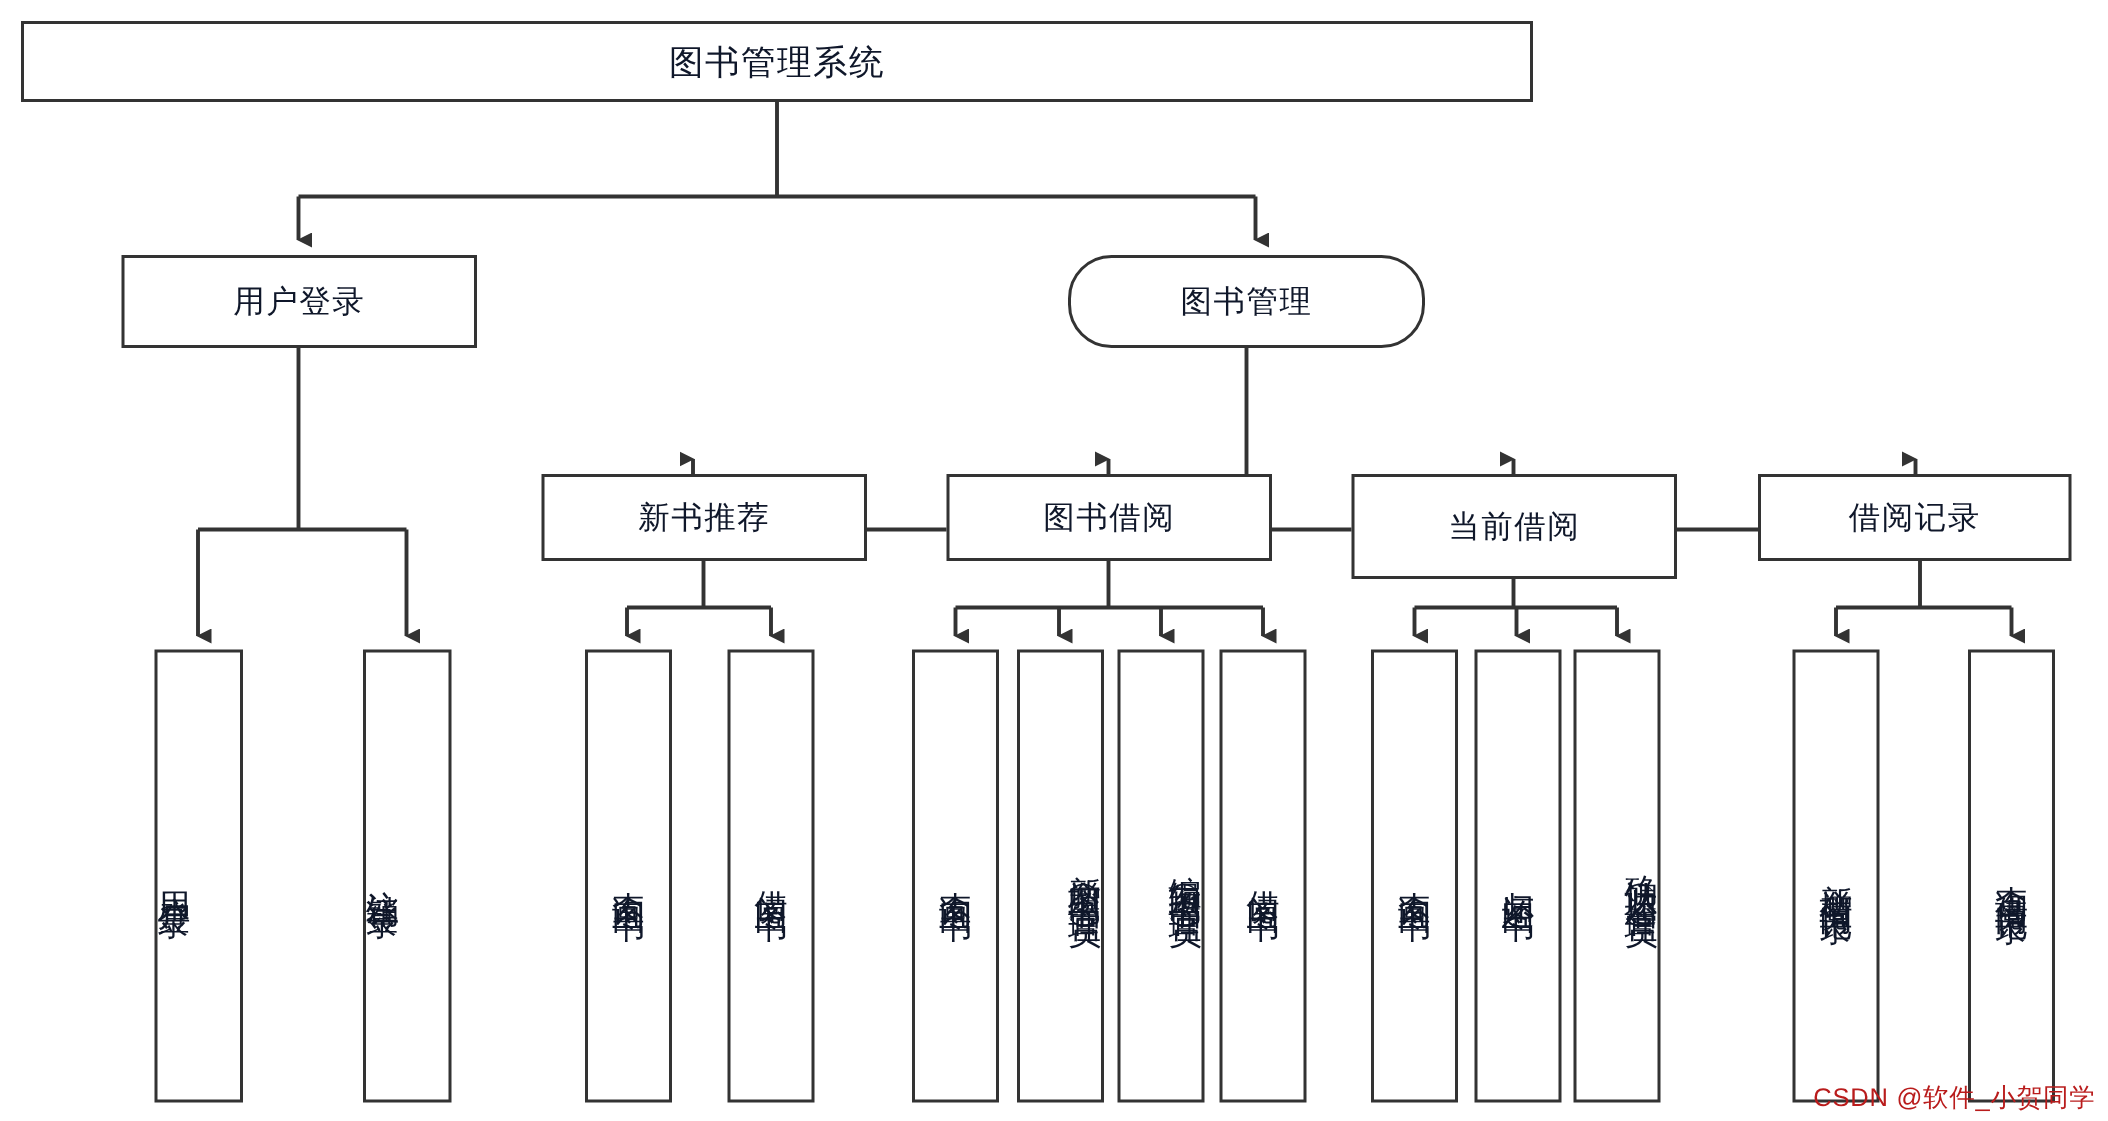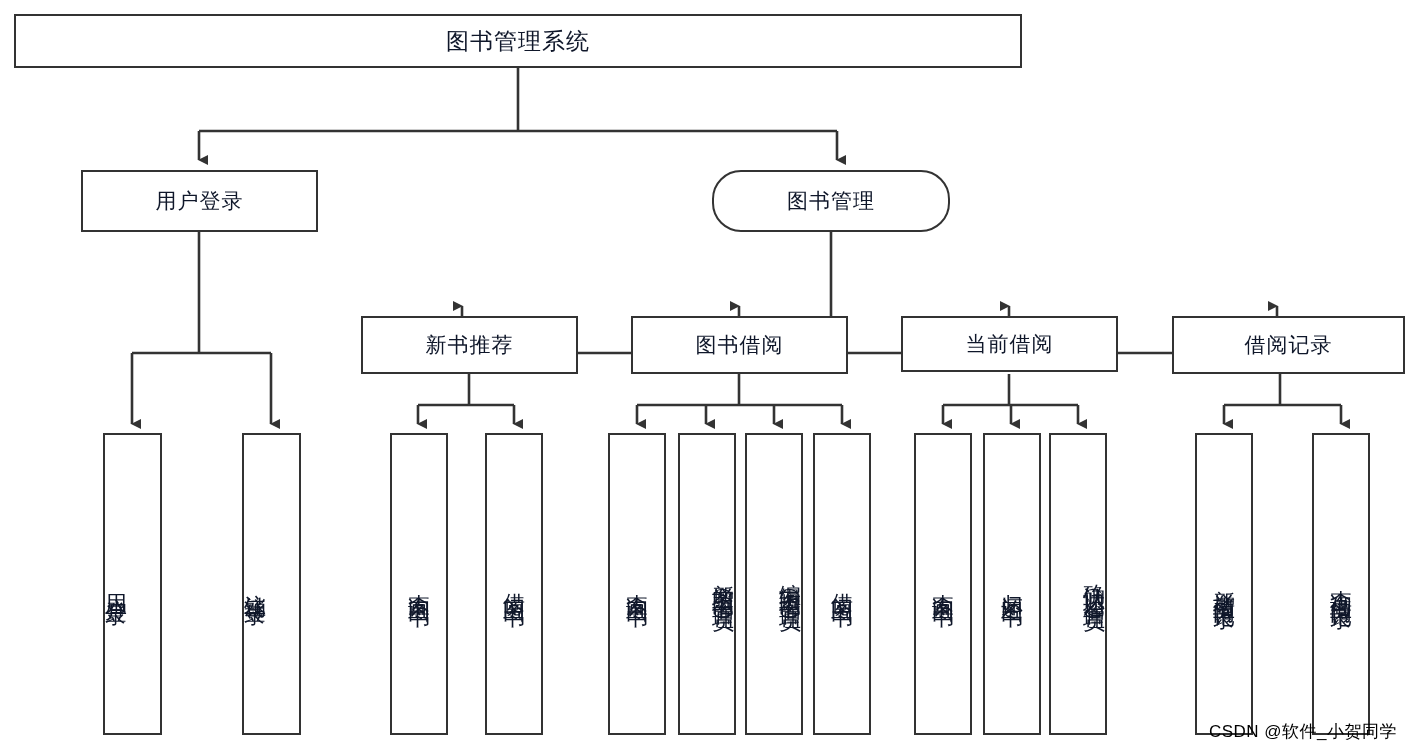--- a/index.html
+++ b/index.html
@@ -59,21 +59,21 @@
     align-items:flex-end;
   }
   .node.leaf.align-top{
     align-items:flex-start;
   }
   .watermark{
     position:absolute;
     right:8px;
     bottom:4px;
     font-size:17px;
-    color:#000000;
+    color:#b91c1c;
     letter-spacing:0.5px;
     z-index:5;
     white-space:nowrap;
   }
 </style>
 </head>
 <body>
 
 <div id="canvas">
 
@@ -137,24 +137,24 @@
   <div class="node lvl1" style="left:712px; top:170px; width:238px; height:62px;border-radius:29px;">
     <span>图书管理</span>
   </div>
 
   <div class="node lvl2" style="left:361px; top:316px; width:217px; height:58px;">
     <span>新书推荐</span>
   </div>
   <div class="node lvl2" style="left:631px; top:316px; width:217px; height:58px;">
     <span>图书借阅</span>
   </div>
-  <div class="node lvl2" style="left:901px; top:316px; width:217px; height:56px;">
+  <div class="node lvl2" style="left:901px; top:316px; width:217px; height:70px;">
     <span>当前借阅</span>
   </div>
-  <div class="node lvl2" style="left:1172px; top:316px; width:233px; height:58px;">
+  <div class="node lvl2" style="left:1172px; top:316px; width:209px; height:58px;">
     <span>借阅记录</span>
   </div>
 
   <div class="node leaf align-bottom" style="left:103px; top:433px; width:59px; height:302px;">
     <span>用户登录</span>
   </div>
   <div class="node leaf align-bottom" style="left:242px; top:433px; width:59px; height:302px;">
     <span>注销登录</span>
   </div>
 

